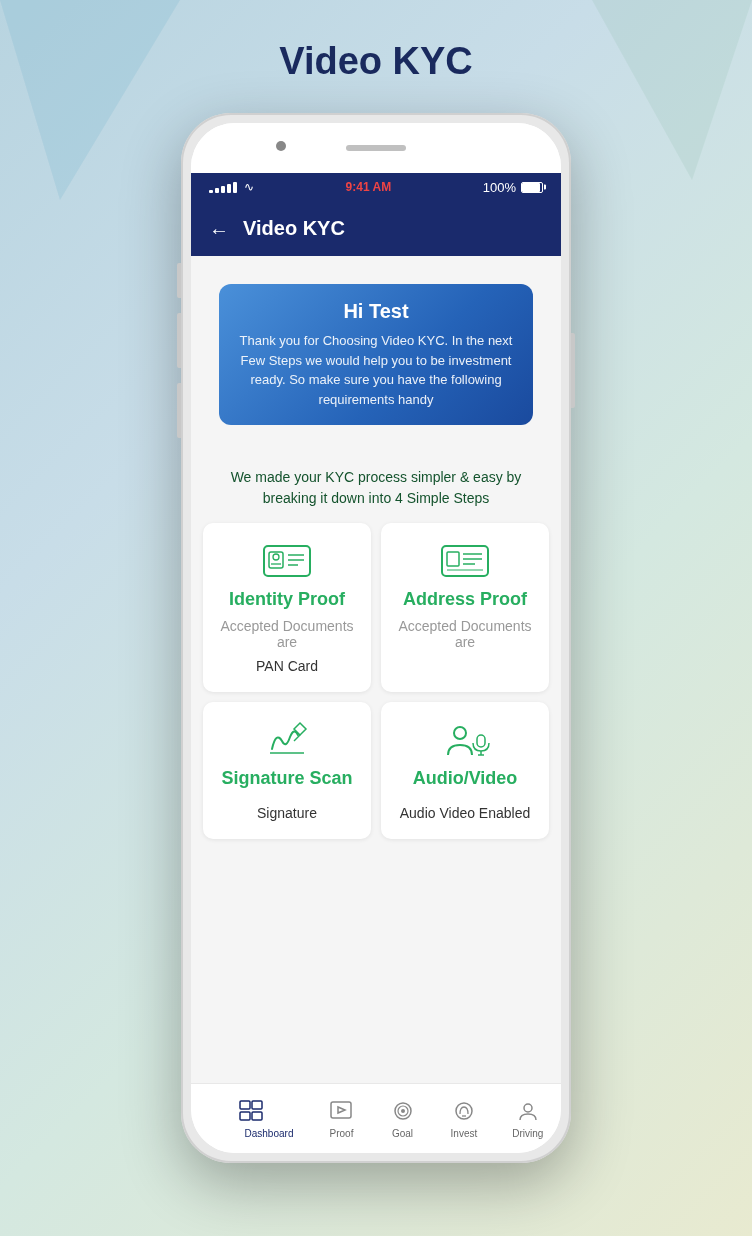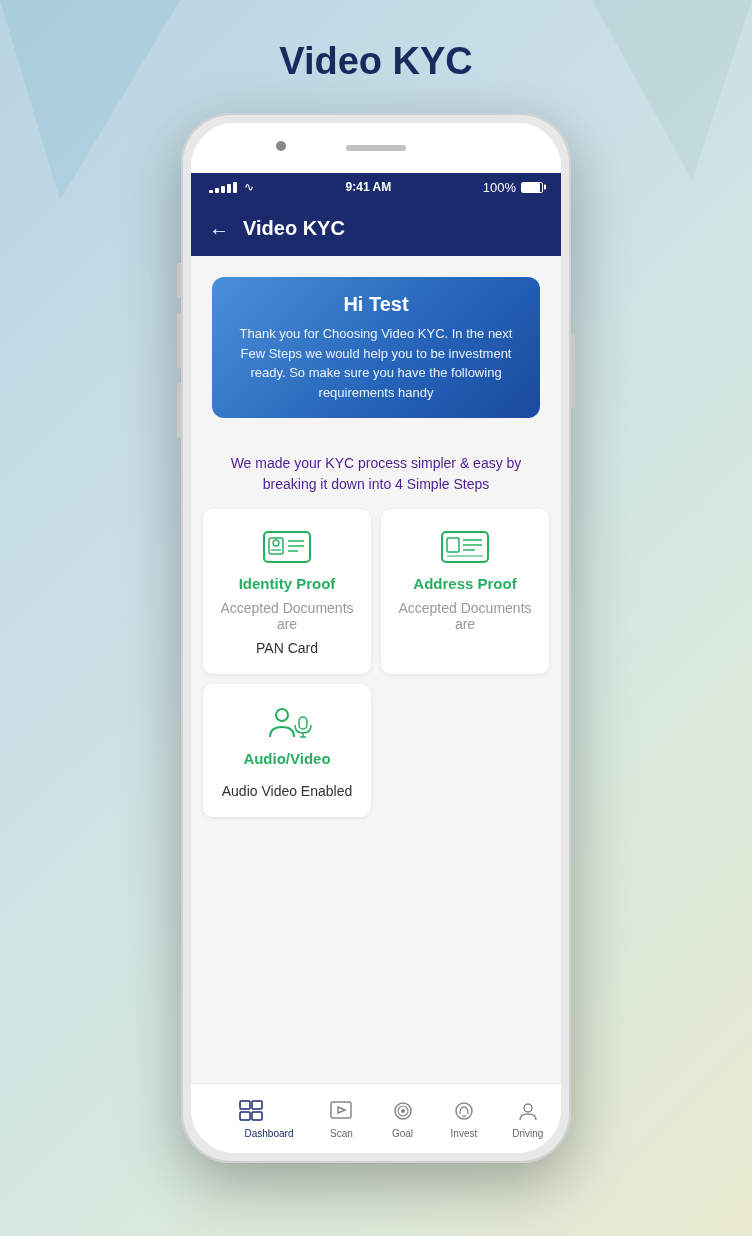--- a/index.html
+++ b/index.html
@@ -163,21 +163,21 @@
       width: 4px;
       background: white;
       border-radius: 1px;
     }
     .wifi-icon {
       color: white;
       font-size: 12px;
       margin-left: 3px;
     }
     .status-center {
-      color: #ffffff;
+      color: #ef4444;
       font-size: 12px;
       font-weight: 600;
     }
     .status-right {
       display: flex;
       gap: 3px;
       color: white;
       font-size: 13px;
     }
     .battery {
@@ -237,21 +237,21 @@
       flex: 1;
       background: #f5f5f5;
       overflow: hidden;
       display: flex;
       flex-direction: column;
     }
 
     
     .welcome-banner {
       background: linear-gradient(135deg, #4a90d9 0%, #2563b8 60%, #1a4a9e 100%);
-      margin: 21px;
+      margin: 28px;
       border-radius: 12px;
       padding: 16px 20px;
       text-align: center;
       flex-shrink: 0;
     }
     .welcome-greeting {
       color: white;
       font-size: 20px;
       font-weight: 600;
       margin-bottom: 8px;
@@ -260,21 +260,21 @@
       color: rgba(255,255,255,0.9);
       font-size: 13px;
       line-height: 1.5;
     }
 
     
     .steps-desc {
       text-align: center;
       padding: 14px 20px;
       font-size: 14px;
-      color: #4c1d95;
+      color: #14532d;
       line-height: 1.5;
       flex-shrink: 0;
     }
 
     
     .cards-grid {
       display: grid;
       grid-template-columns: 1fr 1fr;
       gap: 10px;
       padding: 0 12px 12px;
@@ -294,21 +294,21 @@
 
     .card-icon {
       width: 50px;
       height: 40px;
       display: flex;
       align-items: center;
       justify-content: center;
     }
 
     .card-title {
-      font-size: 15px;
+      font-size: 18px;
       font-weight: 600;
       color: #27ae60;
       text-align: center;
     }
 
     .card-sub {
       font-size: 14px;
       color: #999;
       text-align: center;
     }
@@ -451,20 +451,33 @@
               <line x1="23" y1="12" x2="42" y2="12" stroke="#27ae60" stroke-width="1.5"></line>
               <line x1="23" y1="17" x2="42" y2="17" stroke="#27ae60" stroke-width="1.5"></line>
               <line x1="23" y1="22" x2="35" y2="22" stroke="#27ae60" stroke-width="1.5"></line>
               <line x1="7" y1="28" x2="43" y2="28" stroke="#27ae60" stroke-width="1"></line>
             </svg>
           </div>
           <div class="card-title">Address Proof</div>
           <div class="card-sub">Accepted Documents are</div>
         </div>
 
+        <div class="kyc-card">
+          <div class="card-icon">
+            <svg width="50" height="38" viewBox="0 0 50 38">
+              <path d="M10 28 Q14 10 20 20 Q24 28 28 16 Q32 6 36 14" fill="none" stroke="#27ae60" stroke-width="2" stroke-linecap="round"></path>
+              <line x1="8" y1="32" x2="42" y2="32" stroke="#27ae60" stroke-width="1.5"></line>
+              <path d="M32 8 L38 2 L44 8 L38 14 Z" fill="none" stroke="#27ae60" stroke-width="1.5"></path>
+              <line x1="38" y1="14" x2="32" y2="20" stroke="#27ae60" stroke-width="1.5"></line>
+            </svg>
+          </div>
+          <div class="card-title">Signature Scan</div>
+          <div class="card-sub"></div>
+          <div class="card-value">Signature</div>
+        </div>
 
         <div class="kyc-card">
           <div class="card-icon">
             <svg width="50" height="38" viewBox="0 0 50 38">
 
               <circle cx="20" cy="12" r="6" fill="none" stroke="#27ae60" stroke-width="2"></circle>
               <path d="M8 34 Q8 24 20 24 Q32 24 32 34" fill="none" stroke="#27ae60" stroke-width="2"></path>
 
               <rect x="37" y="14" width="8" height="12" rx="4" fill="none" stroke="#27ae60" stroke-width="1.5"></rect>
               <path d="M33 22 Q33 30 41 30 Q49 30 49 22" fill="none" stroke="#27ae60" stroke-width="1.5"></path>
@@ -494,21 +507,21 @@
         <span class="nav-label">Dashboard</span>
       </div>
 
       <div class="nav-item">
         <div class="nav-icon">
           <svg width="24" height="22" viewBox="0 0 24 22">
             <rect x="2" y="2" width="20" height="16" rx="2" fill="none" stroke="#888" stroke-width="1.5"></rect>
             <polygon points="9,7 9,13 16,10" fill="none" stroke="#888" stroke-width="1.5"></polygon>
           </svg>
         </div>
-        <span class="nav-label">Scan</span>
+        <span class="nav-label">Proof</span>
       </div>
 
       <div class="nav-item">
         <div class="nav-icon">
           <svg width="24" height="22" viewBox="0 0 24 22">
             <circle cx="12" cy="11" r="8" fill="none" stroke="#888" stroke-width="1.5"></circle>
             <circle cx="12" cy="11" r="5" fill="none" stroke="#888" stroke-width="1.2"></circle>
             <circle cx="12" cy="11" r="2" fill="#888"></circle>
           </svg>
         </div>

